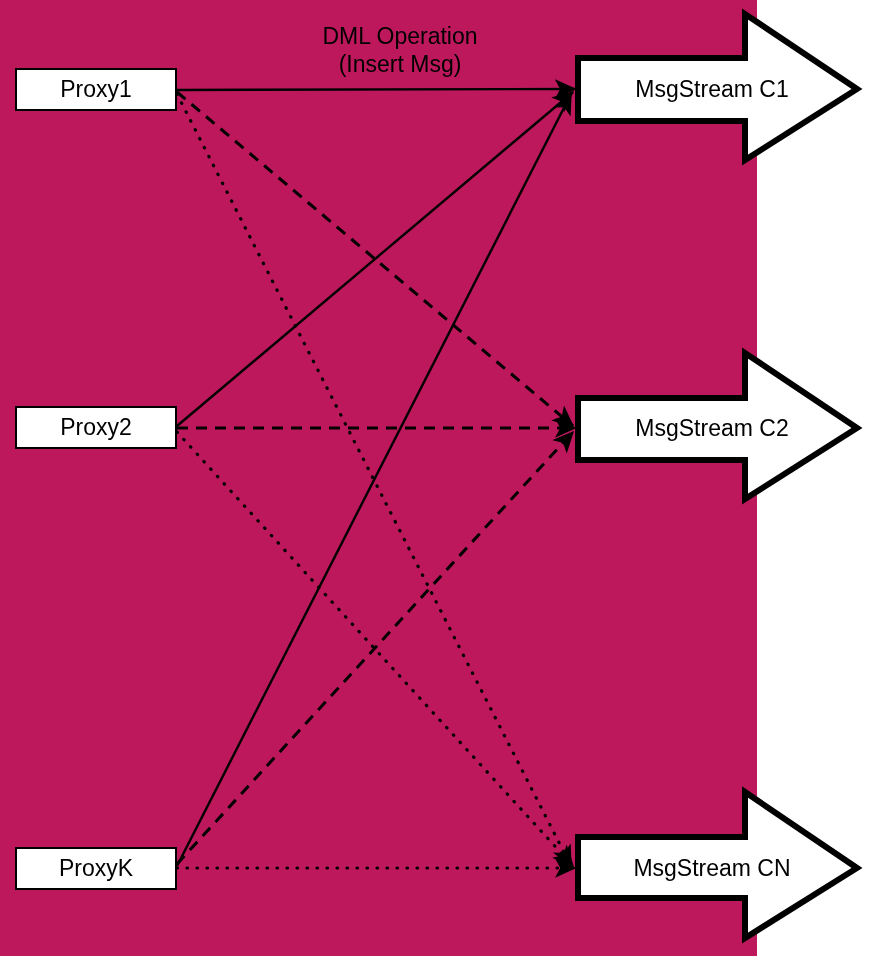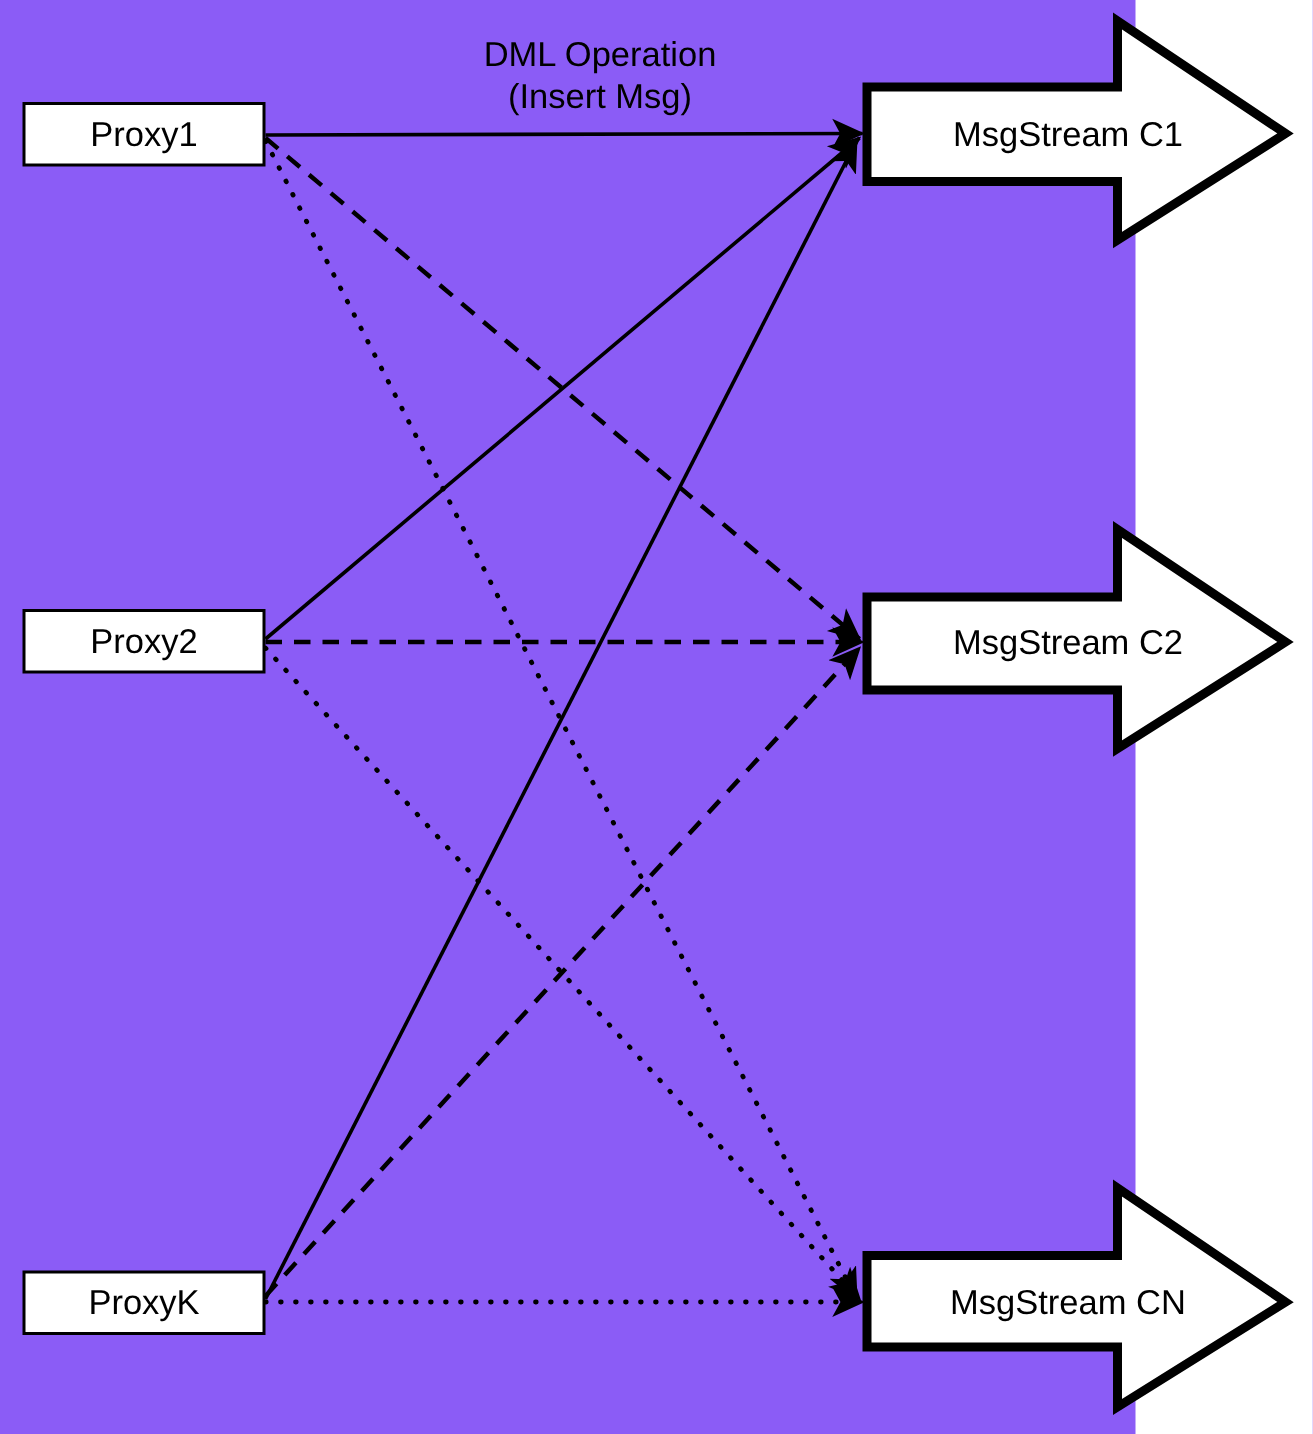--- a/index.html
+++ b/index.html
@@ -10,21 +10,21 @@
   body {
     width: 875px;
     height: 956px;
     font-family: "Liberation Sans", sans-serif;
     overflow: hidden;
   }
   #diagram-root {
     position: relative;
     width: 757px;
     height: 956px;
-    background: #8b5cf6;
+    background: #be185d;
   }
   #diagram-svg {
     position: absolute;
     top: 0;
     left: 0;
     width: 875px;
     height: 956px;
     display: block;
   }
   .node-text {

